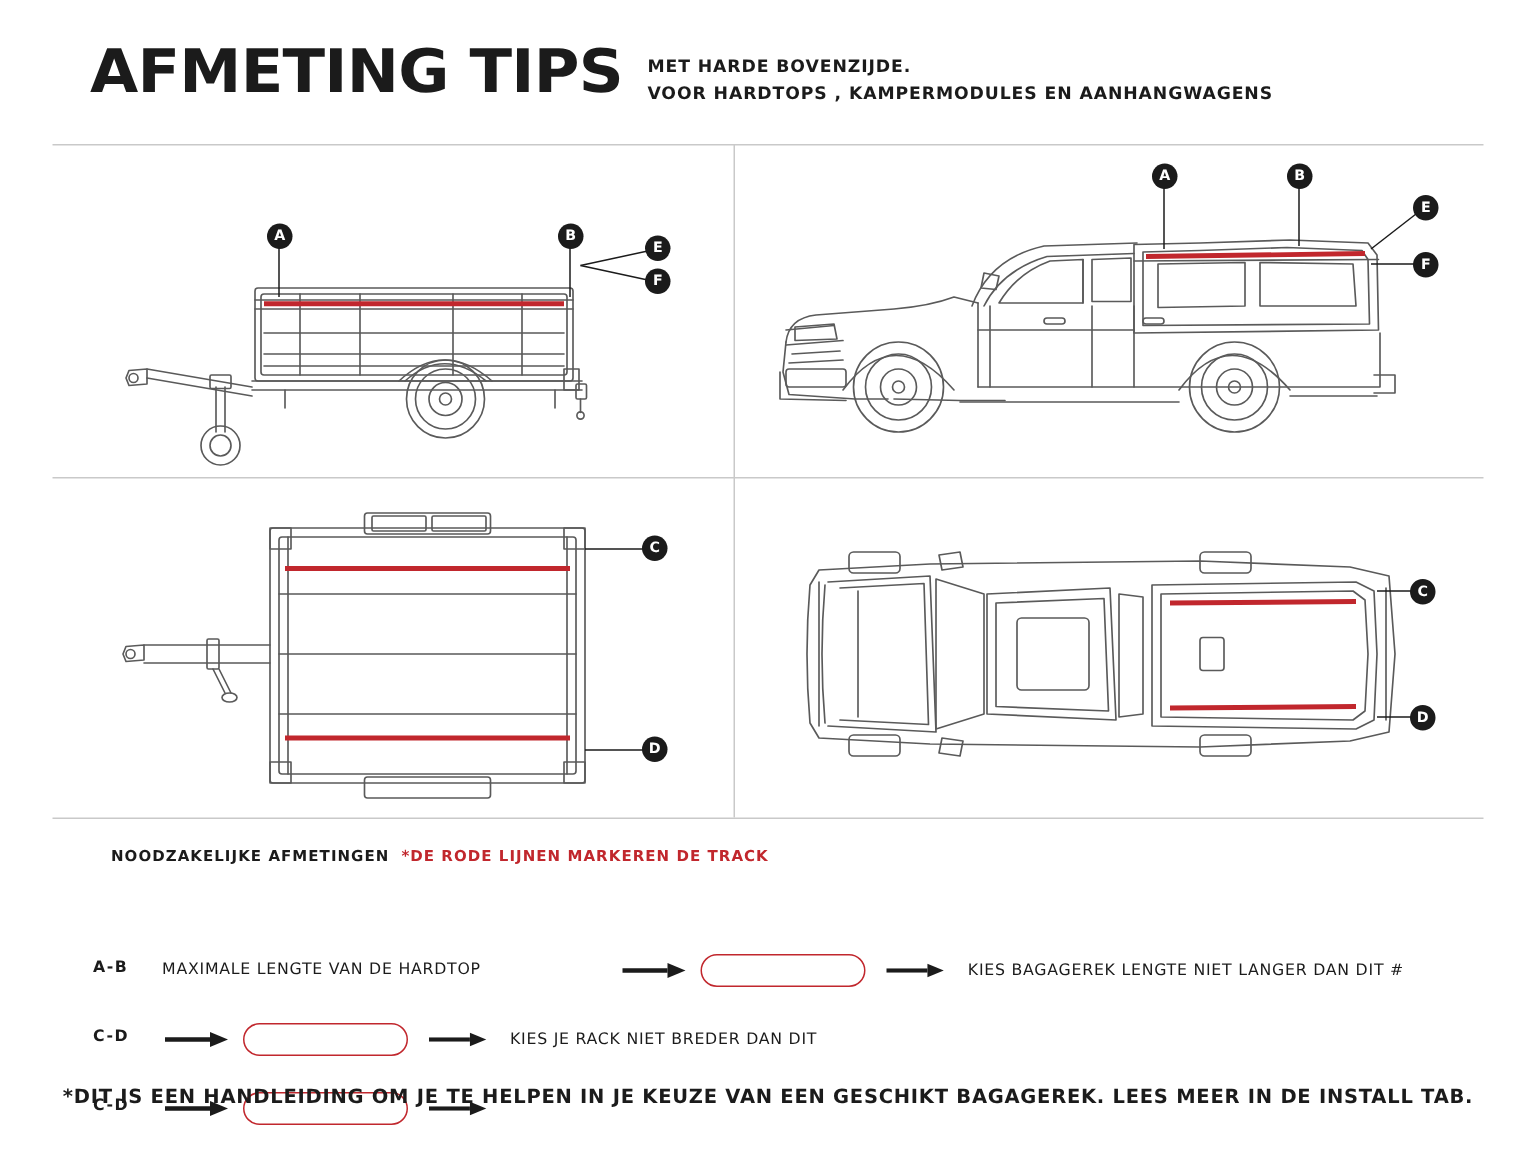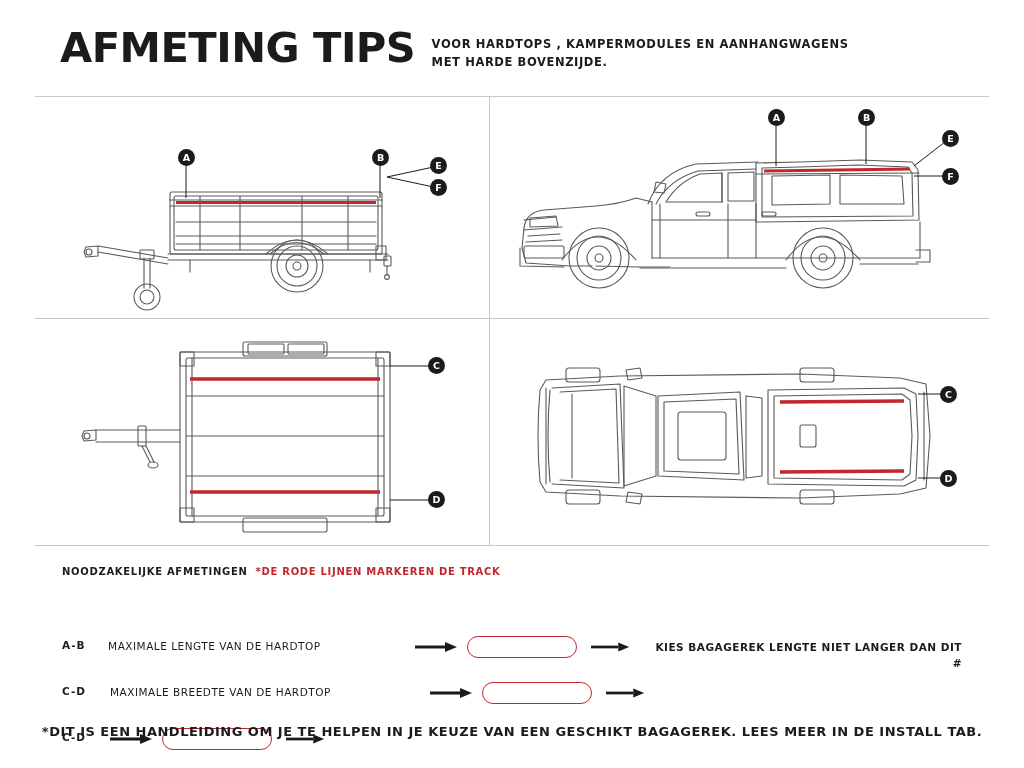--- a/index.html
+++ b/index.html
@@ -89,21 +89,21 @@
   }
 
   
   .fig { position: absolute; }
 
   svg { display: block; overflow: visible; }
 
   
   .legend-head {
     position: absolute;
-    left: 62px;
+    left: 74px;
     top: 566px;
     font-size: 10px;
     font-weight: bold;
     letter-spacing: 0.7px;
     text-transform: uppercase;
   }
   .legend-head .red {
     color: #c1272d;
     margin-left: 8px;
   }
@@ -151,27 +151,26 @@
     margin-top: 0px;
   }
   .arrow2 {
     width: 54px;
     padding-top: 5px;
     padding-left: 14px;
     flex: none;
   }
   .result {
     font-size: 10.5px;
-    font-weight: bold;
+    font-weight: normal;
     letter-spacing: 0.5px;
     line-height: 1.55;
     text-transform: uppercase;
     padding-top: 3px;
     width: 330px;
-    text-align: right;
   }
 
   .footnote {
     position: absolute;
     left: 0;
     width: 1024px;
     top: 724px;
     text-align: center;
     font-size: 13px;
     font-weight: bold;
@@ -180,22 +179,22 @@
   }
 </style>
 </head>
 <body>
 
 <div class="page">
 
   <div class="header">
     <div class="title">AFMETING TIPS</div>
     <div class="subtitle">
+      <div>MET HARDE BOVENZIJDE.</div>
       <div>VOOR HARDTOPS , KAMPERMODULES EN AANHANGWAGENS</div>
-      <div>MET HARDE BOVENZIJDE.</div>
     </div>
   </div>
 
   <div class="rule r1"></div>
   <div class="rule r2"></div>
   <div class="rule r3"></div>
   <div class="vrule"></div>
 
   <div class="fig" style="left:40px; top:140px; width:440px; height:175px;">
     <svg width="440" height="175" viewBox="0 0 440 175">
@@ -469,38 +468,38 @@
               <rect x="0" y="4.5" width="30" height="3"></rect>
               <path d="M30 1 L42 6 L30 11 Z"></path>
             </g>
           </svg>
       </div>
       <div class="result">KIES BAGAGEREK LENGTE NIET LANGER DAN DIT #</div>
     </div>
 
     <div class="row">
       <div class="code">C-D</div>
-      <div class="desc">MAXIMALE BREEDTE VAN DE HARDTOP</div>
       <div class="arrow">
         <svg width="44" height="12" viewBox="0 0 44 12">
             <g fill="#1b1b1b">
               <rect x="0" y="4.5" width="30" height="3"></rect>
               <path d="M30 1 L42 6 L30 11 Z"></path>
             </g>
           </svg>
       </div>
       <div class="pill"></div>
       <div class="arrow2">
         <svg width="40" height="12" viewBox="0 0 44 12">
             <g fill="#1b1b1b">
               <rect x="0" y="4.5" width="30" height="3"></rect>
               <path d="M30 1 L42 6 L30 11 Z"></path>
             </g>
           </svg>
       </div>
+      <div class="result">KIES JE RACK NIET BREDER DAN DIT</div>
     </div>
 
     <div class="row">
       <div class="code">C-D</div>
       <div class="arrow">
         <svg width="44" height="12" viewBox="0 0 44 12">
             <g fill="#1b1b1b">
               <rect x="0" y="4.5" width="30" height="3"></rect>
               <path d="M30 1 L42 6 L30 11 Z"></path>
             </g>

